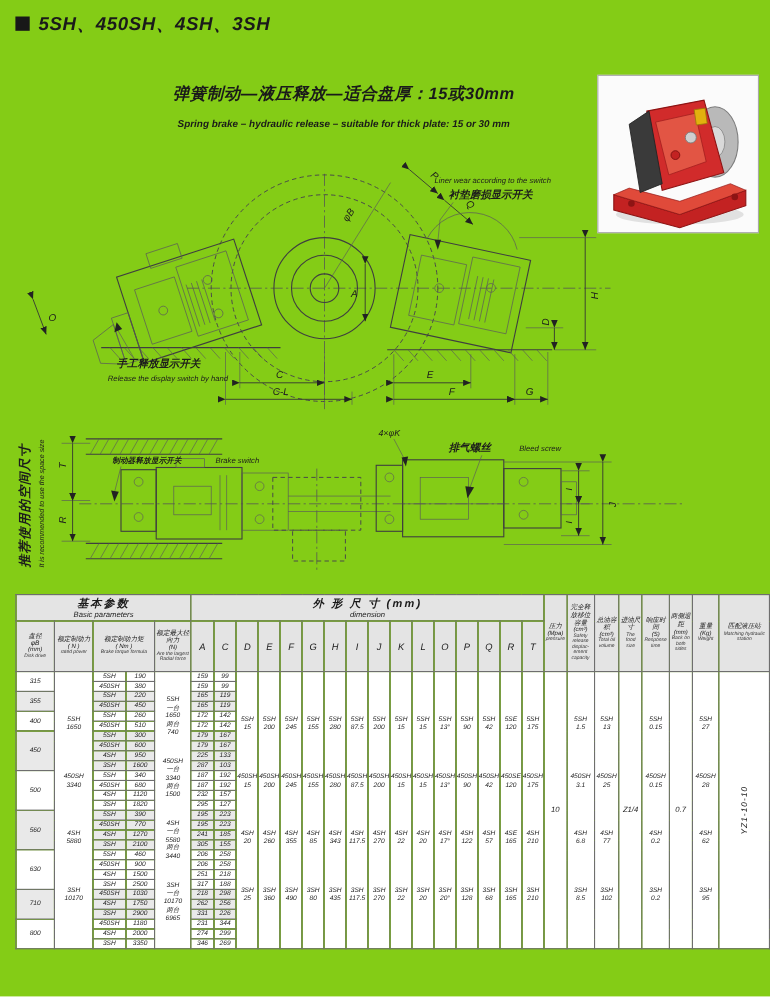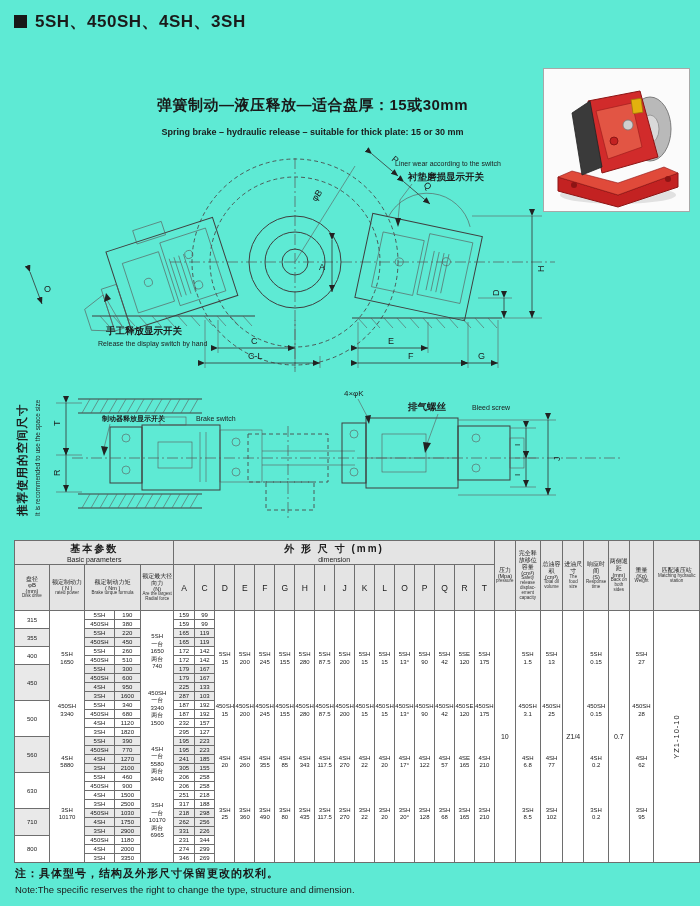--- a/index.html
+++ b/index.html
@@ -1,25 +1,25 @@
 <!DOCTYPE html>
 <html><head>
 <meta charset="utf-8">
 <style>
   html,body{margin:0;padding:0;background:#ffffff;}
   body{font-family:"Liberation Sans","DejaVu Sans",sans-serif;color:#1a1a1a;}
-  .page{position:relative;width:700px;height:906px;background:#5eead4;overflow:hidden;}
+  .page{position:relative;width:700px;height:906px;background:#84cc16;overflow:hidden;font-style:italic;}
 
   
   .title-row{position:absolute;left:14px;top:10px;display:flex;align-items:center;gap:8px;}
   .title-sq{width:13px;height:13px;background:#181818;}
   .page-title{font-size:17px;font-weight:bold;letter-spacing:.5px;margin:0;}
 
   
-  .subtitle{position:absolute;left:140px;top:96px;width:345px;text-align:center;}
+  .subtitle{position:absolute;left:140px;top:76px;width:345px;text-align:center;}
   .sub-cn{font-size:15px;font-weight:bold;letter-spacing:.5px;}
   .sub-en{font-size:9px;font-weight:bold;margin-top:12px;}
 
   
   .photo-box{position:absolute;left:543px;top:68px;width:147px;height:144px;border:1px solid #a8a8a8;background:#fbfbfb;box-sizing:border-box;}
 
   
   .drawings{position:absolute;left:10px;top:120px;width:690px;height:425px;}
   svg{display:block;}
   .ln{stroke:#3f3f3f;stroke-width:1;fill:none;}
@@ -1046,17 +1046,13 @@
         </tr>
         <tr>
           <td class="rowcell">3SH</td>
           <td class="rowcell">3350</td>
           <td class="rowcell">346</td>
           <td class="rowcell">269</td>
         </tr>
       </tbody>
   </table>
 
-  <div class="note">
-    <div class="note-cn">注：具体型号，结构及外形尺寸保留更改的权利。</div>
-    <div class="note-en">Note:The specific reserves the right to change the type, structure and dimension.</div>
-  </div>
 </div>
 
 </body></html>

